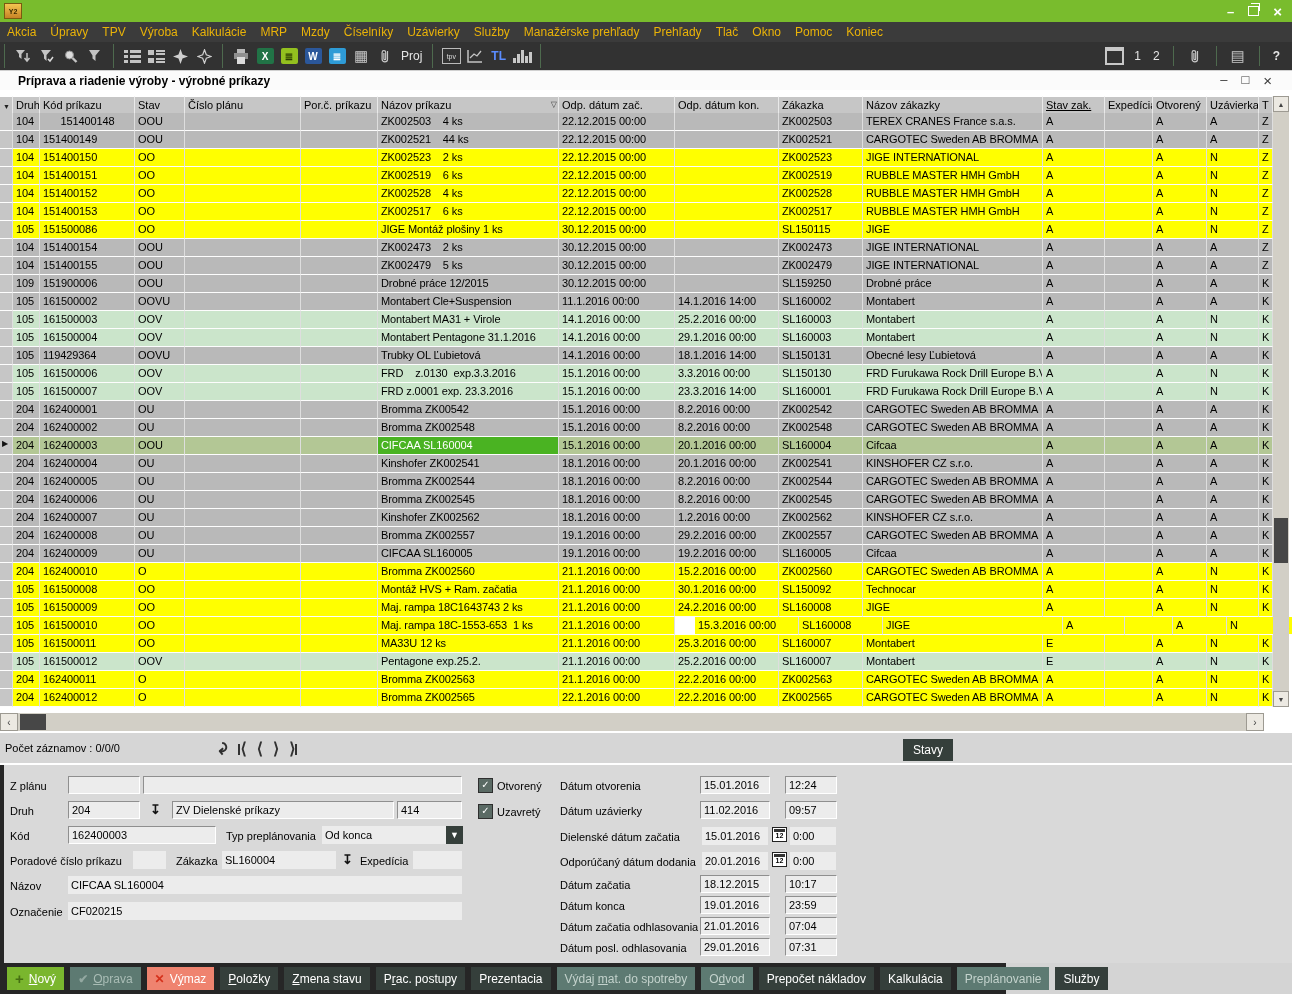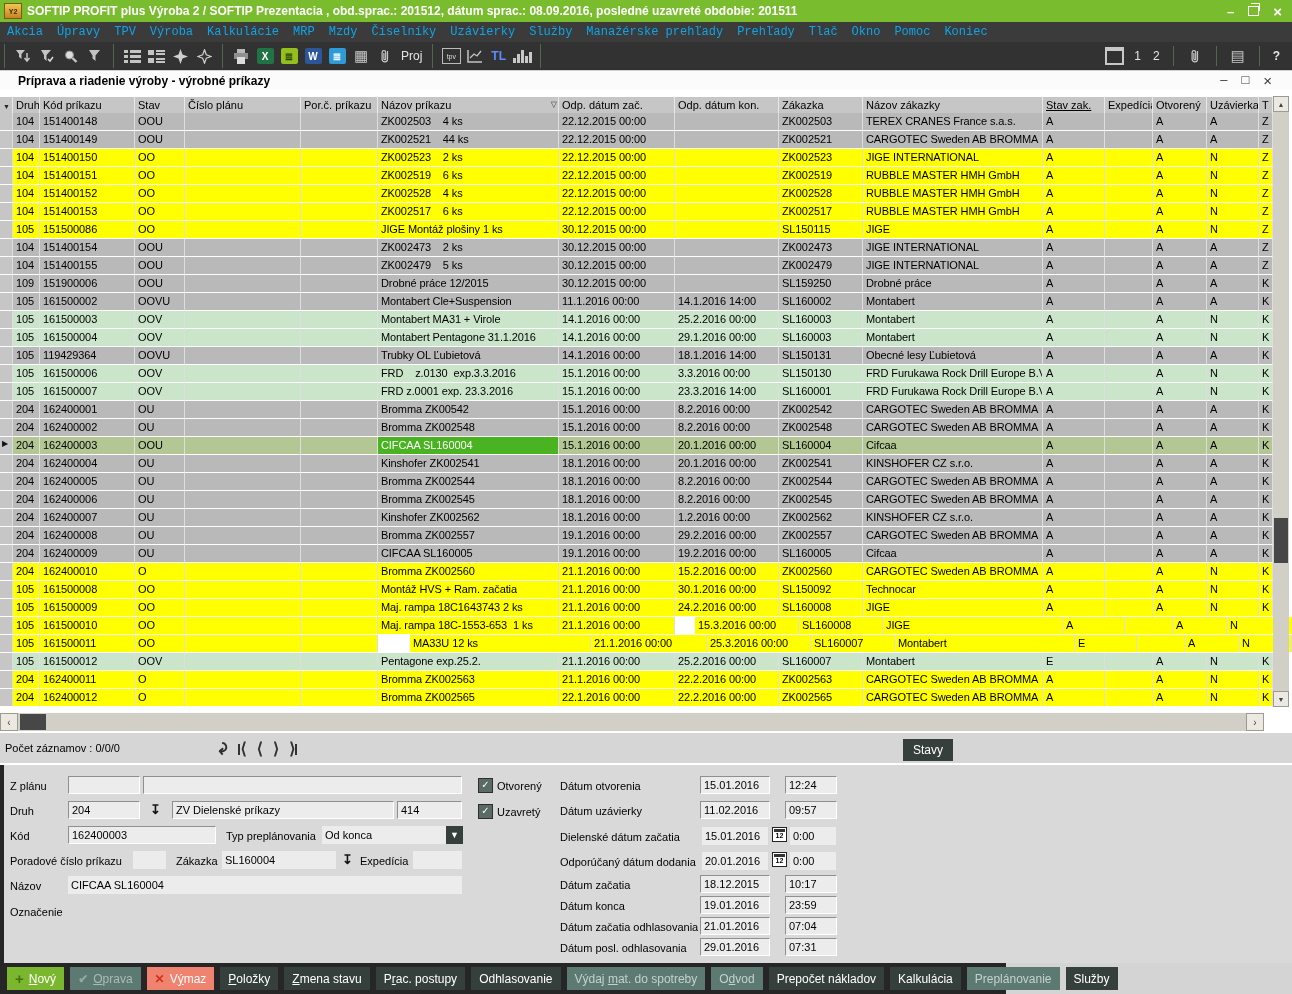--- a/index.html
+++ b/index.html
@@ -13,21 +13,21 @@
             border:1px solid #7a5a10;color:#3a2a00;font-size:7px;font-weight:bold;
             display:flex;align-items:center;justify-content:center;}
   .tb-controls{margin-left:auto;display:flex;align-items:center;gap:14px;margin-right:10px;}
   .tb-controls span{color:#fff;font-size:13px;line-height:13px;cursor:default;}
   .win-restore-sq{display:inline-block;width:9px;height:8px;border:1px solid #fff;position:relative;}
   .win-restore-sq::before{content:"";position:absolute;left:2px;top:-4px;width:8px;height:7px;
             border:1px solid #fff;border-left:none;border-bottom:none;}
 
   
   .menubar{position:absolute;left:0;top:22px;width:100%;height:20px;background:#3b3b3b;
-           display:flex;align-items:center;color:#0ea5e9;font-size:12px;font-family:Liberation Mono, monospace;}
+           display:flex;align-items:center;color:#eab308;font-size:12px;}
   .menu-item{padding:0 7px;cursor:default;}
 
   
   .toolbar{position:absolute;left:0;top:42px;width:100%;height:28px;background:#323232;
            display:flex;align-items:center;border-bottom:2px solid #2a2a2a;}
   .tbgroup{display:flex;align-items:center;height:24px;padding:0 6px;border-right:1px solid #4e6a4e;}
   .tbgroup:first-child{border-left:1px solid #4e6a4e;margin-left:4px;}
   .tbi{width:24px;height:22px;display:flex;align-items:center;justify-content:center;color:#c8c8c8;}
   .lbx{width:17px;height:16px;border-radius:2px;color:#fff;font-weight:bold;font-size:10px;
        display:flex;align-items:center;justify-content:center;}
@@ -129,21 +129,20 @@
   .bicon-check{color:#93a8a1;font-weight:bold;font-size:12px;}
   .bicon-x{color:#d5301a;font-weight:bold;font-size:12px;}
 </style>
 </head>
 <body>
 
 <div id="root">
 
   <div class="titlebar">
     <span class="app-logo">Y2</span>
-    <span>SOFTIP PROFIT plus Výroba 2 / SOFTIP Prezentacia , obd.sprac.: 201512, dátum sprac.: 08.09.2016, posledné uzavreté obdobie: 201511</span>
     <span class="tb-controls">
       <span>–</span>
       <span><span class="win-restore-sq"></span></span>
       <span style="font-size:15px;">×</span>
     </span>
   </div>
 
   <div class="menubar">
       <span class="menu-item">Akcia</span>
       <span class="menu-item">Úpravy</span>
@@ -317,21 +316,21 @@
       <div class="gh-cell" style="width: 62px; text-decoration: underline;">Stav zak.</div>
       <div class="gh-cell" style="width: 48px;">Expedícia</div>
       <div class="gh-cell" style="width: 54px;">Otvorený</div>
       <div class="gh-cell" style="width: 52px;">Uzávierka</div>
       <div class="gh-cell" style="width: 14px;">T</div>
     </div>
   <div class="grid-body">
       <div class="g-row">
         <div class="g-cell g-marker" style="width: 13px;"></div>
         <div class="g-cell bg-gray" style="width: 27px;">104</div>
-        <div class="g-cell bg-gray" style="width: 95px;">151400148</div>
+        <div class="g-cell bg-gray" style="width: 95px; text-align: center;">151400148</div>
         <div class="g-cell bg-gray" style="width: 50px;">OOU</div>
         <div class="g-cell bg-gray" style="width: 116px;"></div>
         <div class="g-cell bg-gray" style="width: 77px;"></div>
         <div class="g-cell bg-gray" style="width: 181px;">ZK002503    4 ks</div>
         <div class="g-cell bg-gray" style="width: 116px;">22.12.2015 00:00</div>
         <div class="g-cell bg-gray" style="width: 104px;"></div>
         <div class="g-cell bg-gray" style="width: 84px;">ZK002503</div>
         <div class="g-cell bg-gray" style="width: 180px;">TEREX CRANES France s.a.s.</div>
         <div class="g-cell bg-gray" style="width: 62px;">A</div>
         <div class="g-cell bg-gray" style="width: 48px;"></div>
@@ -843,21 +842,21 @@
         <div class="g-cell bg-yellow" style="width: 52px;">N</div>
         <div class="g-cell bg-yellow" style="width: 14px;">K</div>
       </div>
       <div class="g-row">
         <div class="g-cell g-marker" style="width: 13px;"></div>
         <div class="g-cell bg-yellow" style="width: 27px;">105</div>
         <div class="g-cell bg-yellow" style="width: 95px;">161500011</div>
         <div class="g-cell bg-yellow" style="width: 50px;">OO</div>
         <div class="g-cell bg-yellow" style="width: 116px;"></div>
         <div class="g-cell bg-yellow" style="width: 77px;"></div>
-        <div class="g-cell bg-yellow" style="width: 181px; margin-left: 32px;">MA33U 12 ks</div>
+        <div class="g-cell bg-yellow" style="width: 181px;">MA33U 12 ks</div>
         <div class="g-cell bg-yellow" style="width: 116px;">21.1.2016 00:00</div>
         <div class="g-cell bg-yellow" style="width: 104px;">25.3.2016 00:00</div>
         <div class="g-cell bg-yellow" style="width: 84px;">SL160007</div>
         <div class="g-cell bg-yellow" style="width: 180px;">Montabert</div>
         <div class="g-cell bg-yellow" style="width: 62px;">E</div>
         <div class="g-cell bg-yellow" style="width: 48px;"></div>
         <div class="g-cell bg-yellow" style="width: 54px;">A</div>
         <div class="g-cell bg-yellow" style="width: 52px;">N</div>
         <div class="g-cell bg-yellow" style="width: 14px;">K</div>
       </div>
@@ -965,20 +964,21 @@
     <span class="flabel" style="left:176px;top:90px;">Zákazka</span>
     <input class="inp flat" style="left: 222px; top: 86px; width: 114px;" value="SL160004">
     <span class="ddarrow" style="left:342px;top:87px;">↧</span>
     <span class="flabel" style="left:360px;top:90px;">Expedícia</span>
     <input class="inp flat" style="left: 413px; top: 86px; width: 49px;" value="">
 
     <span class="flabel" style="left:10px;top:115px;">Názov</span>
     <input class="inp flat" style="left: 68px; top: 111px; width: 394px;" value="CIFCAA SL160004">
 
     <span class="flabel" style="left:10px;top:141px;">Označenie</span>
+    <input class="inp flat" style="left: 68px; top: 137px; width: 394px;" value="CF020215">
 
     <span class="cb" style="left:478px;top:13px;">✓</span>
     <span class="flabel" style="left:497px;top:15px;">Otvorený</span>
     <span class="cb" style="left:478px;top:39px;">✓</span>
     <span class="flabel" style="left:497px;top:41px;">Uzavretý</span>
 
     <div id="date-rows">
         <span class="flabel" style="left: 560px; top: 15px;">Dátum otvorenia</span>
         <input class="inp" value="15.01.2016" style="left: 700px; top: 11px; width: 70px;">
         <input class="inp" value="12:24" style="left: 785px; top: 11px; width: 52px;">
@@ -1025,21 +1025,21 @@
         <span class="btn dark">
           <span><u>P</u>oložky</span>
         </span>
         <span class="btn dark">
           <span><u>Z</u>mena stavu</span>
         </span>
         <span class="btn dark">
           <span>P<u>r</u>ac. postupy</span>
         </span>
         <span class="btn dark">
-          <span>Odhlasovanie</span>
+          <span>Prezentacia</span>
         </span>
         <span class="btn teal">
           <span>Výdaj <u>m</u>at. do spotreby</span>
         </span>
         <span class="btn teal">
           <span>O<u>d</u>vod</span>
         </span>
         <span class="btn dark">
           <span>Prepočet nákladov</span>
         </span>

